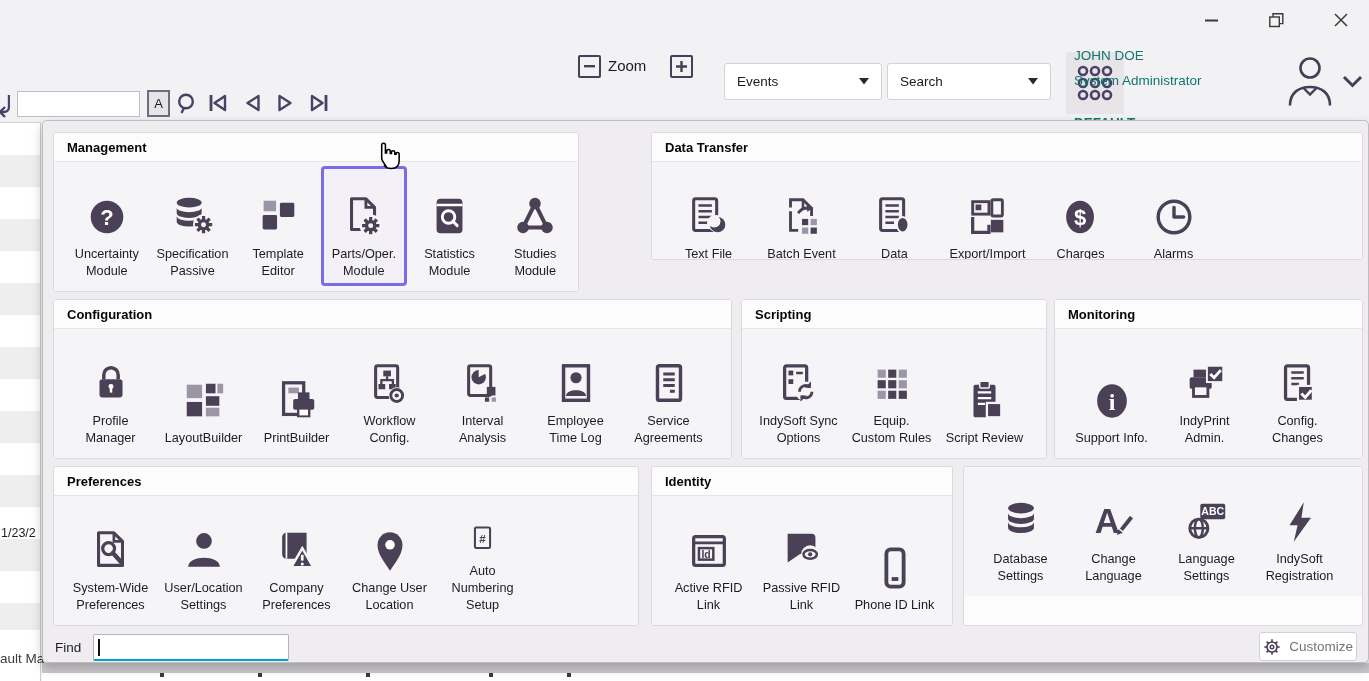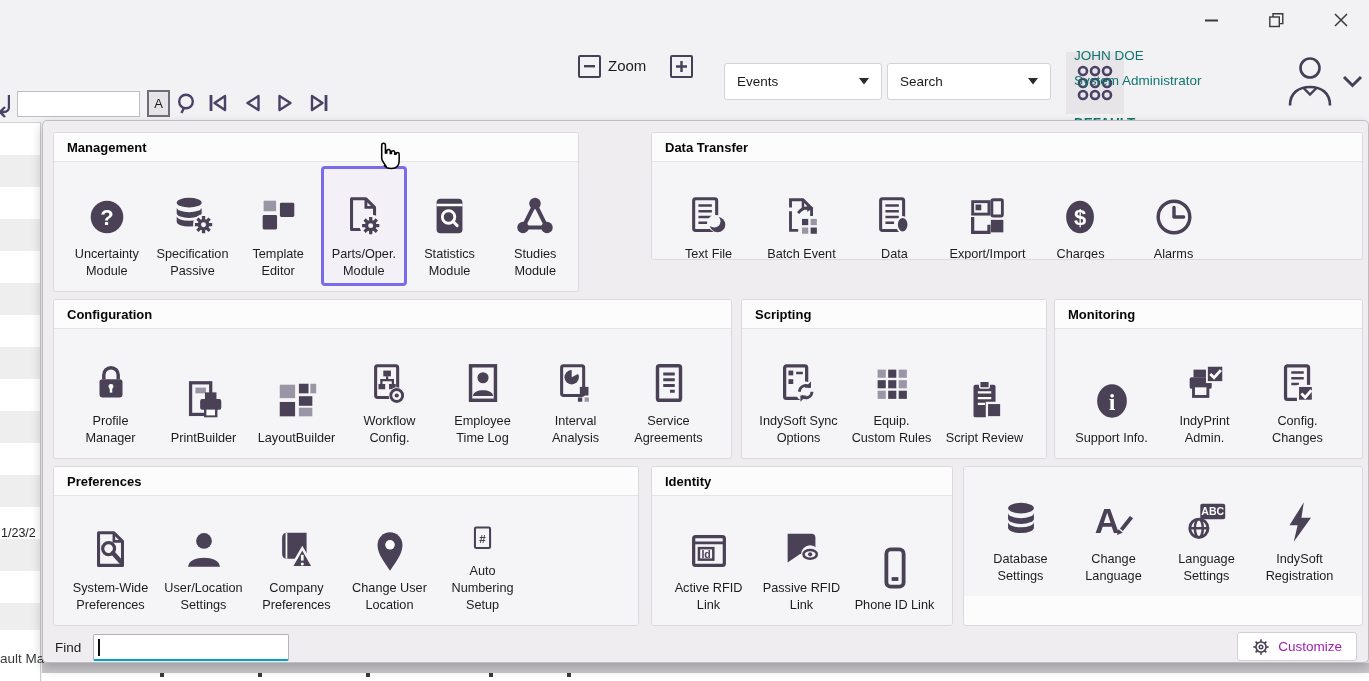--- a/index.html
+++ b/index.html
@@ -56,21 +56,21 @@
   .sec-configuration{left:10px;top:178px;width:679px;height:160px;}
   .sec-scripting{left:698px;top:178px;width:306px;height:160px;}
   .sec-monitoring{left:1011px;top:178px;width:309px;height:160px;}
   .sec-preferences{left:10px;top:345px;width:586px;height:160px;}
   .sec-identity{left:608px;top:345px;width:302px;height:160px;}
   .sec-installation-setup{left:920px;top:345px;width:400px;height:160px;}
 
   .find-label{position:absolute;left:12px;top:519px;font-size:13.5px;color:#1c1c1e;}
   .find-input{position:absolute;left:50px;top:513px;width:196px;height:27px;background:#fff;border:1px solid #b5b3b9;border-bottom:2px solid var(--uline);border-radius:2px;font-size:13px;padding:0 4px;}
   .find-caret{position:absolute;left:55px;top:518px;width:1.5px;height:17px;background:#111;}
-  .customize-btn{position:absolute;right:11px;top:511px;height:29px;background:#fff;border:1px solid #d2d0d6;border-radius:3px;display:flex;align-items:center;gap:8px;padding:0 14px;font-size:13.5px;color:#a21caf;cursor:pointer;}
+  .customize-btn{position:absolute;right:11px;top:511px;height:29px;background:#fff;border:1px solid #d2d0d6;border-radius:3px;display:flex;align-items:center;gap:8px;padding:0 3px;font-size:13.5px;color:#737373;cursor:pointer;}
 
   .cursor-overlay{position:absolute;left:377px;top:138px;z-index:20;}
 </style>
 </head>
 <body>
 
 <div class="screen">
 
   <div class="winbtn" style="left:1196px;">
     <svg width="13" height="3">
@@ -393,83 +393,83 @@
                   <circle cx="24" cy="26.5" r="2.6" fill="#fff"></circle>
                   <rect x="22.7" y="27.5" width="2.6" height="5.5" fill="#fff"></rect>
                 </svg>
               </span>
               <span class="tile-label">Profile
 Manager</span>
             </div>
             <div class="tile">
               <span class="tile-icon">
                 <svg viewBox="0 0 48 48">
+                  <rect x="6" y="7" width="16" height="14" fill="var(--acc)"></rect>
+                  <rect x="26" y="6" width="10" height="10" fill="var(--ink)"></rect>
+                  <rect x="38" y="6" width="6" height="10" fill="var(--acc)"></rect>
+                  <rect x="6" y="25" width="16" height="15" fill="var(--ink)"></rect>
+                  <rect x="26" y="19" width="14" height="10" fill="var(--ink)"></rect>
+                  <rect x="26" y="31" width="14" height="9" fill="var(--acc)"></rect>
+                </svg>
+              </span>
+              <span class="tile-label">LayoutBuilder</span>
+            </div>
+            <div class="tile">
+              <span class="tile-icon">
+                <svg viewBox="0 0 48 48">
                   <rect x="10" y="5" width="21" height="33" fill="none" stroke="var(--ink)" stroke-width="3.4"></rect>
                   <rect x="15" y="10" width="11" height="6" fill="var(--acc)"></rect>
                   <rect x="20" y="22" width="22" height="11" rx="2" fill="var(--ink)"></rect>
                   <rect x="25" y="15" width="12" height="7" fill="var(--ink)"></rect>
                   <rect x="24" y="30" width="14" height="11" fill="var(--ink)"></rect>
                   <rect x="26.5" y="33" width="9" height="6" fill="#fff"></rect>
                 </svg>
               </span>
               <span class="tile-label">PrintBuilder</span>
-            </div>
-            <div class="tile">
-              <span class="tile-icon">
-                <svg viewBox="0 0 48 48">
-                  <rect x="6" y="7" width="16" height="14" fill="var(--acc)"></rect>
-                  <rect x="26" y="6" width="10" height="10" fill="var(--ink)"></rect>
-                  <rect x="38" y="6" width="6" height="10" fill="var(--acc)"></rect>
-                  <rect x="6" y="25" width="16" height="15" fill="var(--ink)"></rect>
-                  <rect x="26" y="19" width="14" height="10" fill="var(--ink)"></rect>
-                  <rect x="26" y="31" width="14" height="9" fill="var(--acc)"></rect>
-                </svg>
-              </span>
-              <span class="tile-label">LayoutBuilder</span>
             </div>
             <div class="tile">
               <span class="tile-icon">
                 <svg viewBox="0 0 48 48">
                   <rect x="9" y="5" width="23" height="33" rx="2" fill="none" stroke="var(--ink)" stroke-width="3.2"></rect>
                   <rect x="17" y="10" width="8" height="6" fill="var(--ink)"></rect>
                   <path d="M21 16 v4 M21 20 h-6 v4 M21 20 h6 v4" stroke="var(--ink)" stroke-width="2.4" fill="none"></path>
                   <rect x="12" y="24" width="7" height="5.5" fill="var(--ink)"></rect>
                   <rect x="23" y="24" width="7" height="5.5" fill="var(--ink)"></rect>
                   <circle cx="31" cy="36" r="8.5" fill="var(--cut)"></circle>
                   <circle cx="31" cy="36" r="6.2" fill="none" stroke="var(--ink)" stroke-width="3"></circle>
                   <circle cx="31" cy="36" r="2.2" fill="var(--ink)"></circle>
                 </svg>
               </span>
               <span class="tile-label">Workflow
 Config.</span>
             </div>
             <div class="tile">
               <span class="tile-icon">
                 <svg viewBox="0 0 48 48">
-                  <rect x="11" y="5" width="26" height="36" fill="none" stroke="var(--ink)" stroke-width="3.6"></rect>
-                  <circle cx="24" cy="17.5" r="5.8" fill="var(--ink)"></circle>
-                  <path d="M13.5 36.5 c0-8 21-8 21 0z" fill="var(--ink)"></path>
-                </svg>
-              </span>
-              <span class="tile-label">Employee
-Time Log</span>
-            </div>
-            <div class="tile">
-              <span class="tile-icon">
-                <svg viewBox="0 0 48 48">
                   <rect x="9" y="5" width="23" height="31" rx="2" fill="none" stroke="var(--ink)" stroke-width="3.2"></rect>
                   <circle cx="19.5" cy="17" r="7.5" fill="var(--ink)"></circle>
                   <path d="M19.5 17 V8.5 A8.5 8.5 0 0 1 27 13z" fill="var(--cut)"></path>
                   <rect x="28" y="27" width="9" height="9" fill="var(--ink)"></rect>
                   <rect x="26" y="38" width="4.5" height="4.5" fill="var(--ink)"></rect>
                   <rect x="33" y="38" width="4.5" height="4.5" fill="var(--acc)"></rect>
                 </svg>
               </span>
               <span class="tile-label">Interval
 Analysis</span>
+            </div>
+            <div class="tile">
+              <span class="tile-icon">
+                <svg viewBox="0 0 48 48">
+                  <rect x="11" y="5" width="26" height="36" fill="none" stroke="var(--ink)" stroke-width="3.6"></rect>
+                  <circle cx="24" cy="17.5" r="5.8" fill="var(--ink)"></circle>
+                  <path d="M13.5 36.5 c0-8 21-8 21 0z" fill="var(--ink)"></path>
+                </svg>
+              </span>
+              <span class="tile-label">Employee
+Time Log</span>
             </div>
             <div class="tile">
               <span class="tile-icon">
                 <svg viewBox="0 0 48 48">
                   <rect x="12" y="5" width="24" height="36" rx="2" fill="none" stroke="var(--ink)" stroke-width="3.6"></rect>
                   <g stroke="var(--ink)" stroke-width="3">
                     <line x1="18" y1="13.5" x2="30" y2="13.5"></line>
                     <line x1="18" y1="19.5" x2="30" y2="19.5"></line>
                     <line x1="18" y1="25.5" x2="30" y2="25.5"></line>
                     <line x1="25" y1="31.5" x2="30" y2="31.5"></line>

